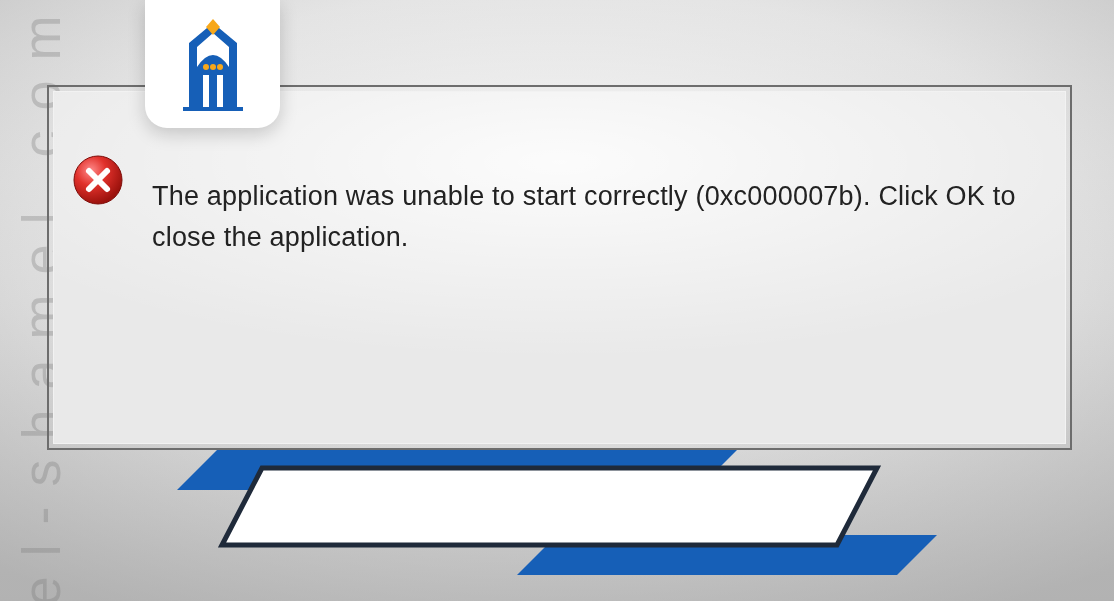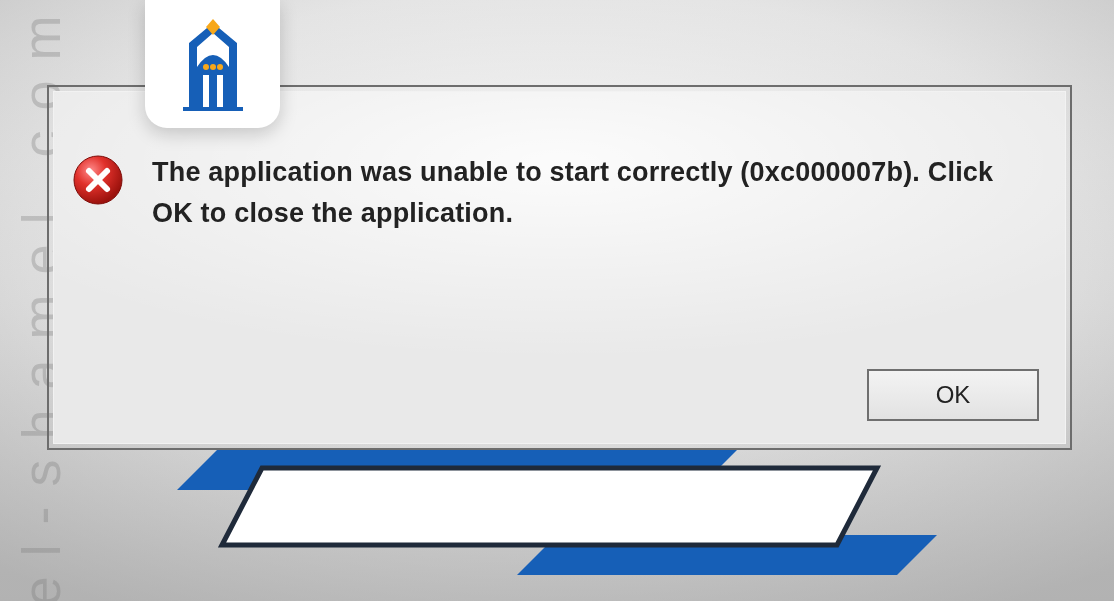--- a/index.html
+++ b/index.html
@@ -81,23 +81,24 @@
       width: 52px;
       height: 52px;
       margin-top: 2px;
     }
     .error-icon svg { width: 52px; height: 52px; display: block; }
 
     .message {
       font-size: 27px;
       line-height: 1.5;
       color: #222;
-      font-weight: 700;
+      font-weight: 400;
       letter-spacing: 0.2px;
       padding-top: 0;
+      margin-top: 24px;
     }
 
     
     .ok-button {
       position: absolute;
       right: 26px;
       bottom: 22px;
       width: 172px;
       height: 52px;
       background: linear-gradient(180deg, #f3f3f3, #e2e2e2);
@@ -178,23 +179,20 @@
           <circle cx="26" cy="26" r="24" fill="url(#redball)" stroke="#7e0c08" stroke-width="1"></circle>
           <g stroke="#ffffff" stroke-width="6" stroke-linecap="round">
             <line x1="17" y1="17" x2="35" y2="35"></line>
             <line x1="35" y1="17" x2="17" y2="35"></line>
           </g>
         </svg>
       </div>
       <div class="message">The application was unable to start correctly (0xc000007b). Click OK to close the application.</div>
     </div>
 
-    <button class="ok-button">
-      <span>OK</span>
-    </button>
 
   </div>
 </div>
 
 <div class="banner">
   <svg class="shapes" viewBox="0 0 760 130" preserveAspectRatio="none">
 
     <polygon points="40,0 560,0 520,40 0,40" fill="#165fb7"></polygon>
 
     <polygon points="380,85 760,85 720,125 340,125" fill="#165fb7"></polygon>

